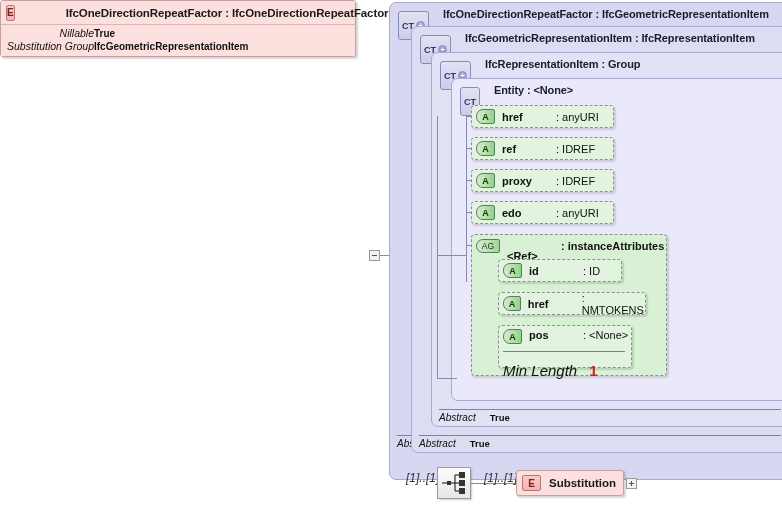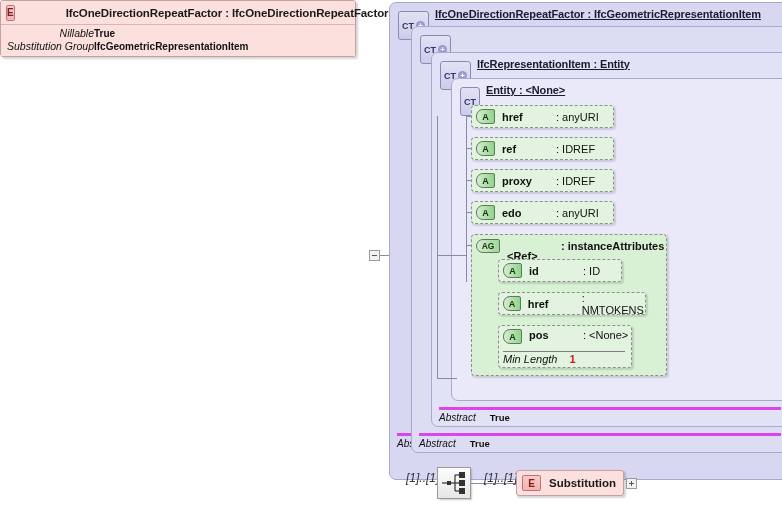--- a/index.html
+++ b/index.html
@@ -127,21 +127,21 @@
   .badge-ag {
     display: inline-flex;
     align-items: center;
     justify-content: center;
     width: 24px;
     height: 14px;
     border: 1px solid #5c7a5c;
     background: linear-gradient(90deg, #d9ebd2, #9ed898);
     color: #18340f;
     font-size: 8.5px;
-    font-weight: bold;
+    font-weight: normal;
     border-radius: 7px 2px 2px 7px;
     box-sizing: border-box;
   }
 
   
   .ct-panel {
     position: absolute;
     border: 1px solid #a9a9cd;
     border-radius: 7px;
     box-sizing: border-box;
@@ -151,35 +151,34 @@
   #ct-3 { left: 431px; top: 52px; width: 358px; height: 375px; background: #e2e2f6; }
   #ct-4 { left: 451px; top: 78px; width: 338px; height: 323px; background: #e9e9f9; }
 
   .ct-header {
     display: flex;
     align-items: center;
     height: 21px;
     padding-left: 8px;
   }
   .ct-header .ct-title {
-    margin-left: 6px;
+    margin-left: 14px;
     font-size: 11px;
     font-weight: bold;
     color: #1b1b2e;
     letter-spacing: -0.1px;
-    text-decoration: underline;
   }
   .ct-footer {
     position: absolute;
     left: 7px;
     right: 7px;
     bottom: 3px;
     display: flex;
     align-items: flex-end;
-    border-top: 3px solid #d946ef;
+    border-top: 1px solid #d946ef;
     padding-top: 2px;
     font-size: 10px;
   }
   .ct-footer .f-key { font-style: italic; color: #111; }
   .ct-footer .f-val { font-weight: bold; font-size: 9.5px; margin-left: 14px; color: #111; }
 
   
   .attr {
     position: absolute;
     display: flex;
@@ -236,22 +235,22 @@
     font-size: 11px;
     font-weight: bold;
     color: #111;
   }
 
   .facet-row {
     position: absolute;
     left: 8px;
     width: 124px;
     border-top: 1px solid #7f7f7f;
-    padding-top: 1px;
-    font-size: 11px;
+    padding-top: 10px;
+    font-size: 15px;
     display: flex;
     align-items: center;
   }
   .facet-row .fc-key { font-style: italic; color: #111; }
   .facet-row .fc-val { color: #cc2222; font-weight: bold; margin-left: 12px; }
 
   
   .line { position: absolute; background: #8a8aa8; }
   .line.h { height: 1px; }
   .line.v { width: 1px; }
@@ -360,34 +359,35 @@
     <span class="f-val">True</span>
   </div>
 </div>
 
 <div class="ct-panel" id="ct-2">
   <div class="ct-header">
     <span class="badge-ct">
       <span>CT</span>
         <span class="plus">+</span>
     </span>
+    <span class="ct-title nowrap">IfcGeometricRepresentationItem : IfcRepresentationItem</span>
   </div>
   <div class="ct-footer">
     <span class="f-key">Abstract</span>
     <span class="f-val">True</span>
   </div>
 </div>
 
 <div class="ct-panel" id="ct-3">
   <div class="ct-header">
     <span class="badge-ct">
       <span>CT</span>
         <span class="plus">+</span>
     </span>
-    <span class="ct-title nowrap">IfcRepresentationItem : Entity</span>
+    <span class="ct-title nowrap">IfcRepresentationItem : Group</span>
   </div>
   <div class="ct-footer">
     <span class="f-key">Abstract</span>
     <span class="f-val">True</span>
   </div>
 </div>
 
 <div class="ct-panel" id="ct-4">
   <div class="ct-header">
     <span class="badge-ct">

